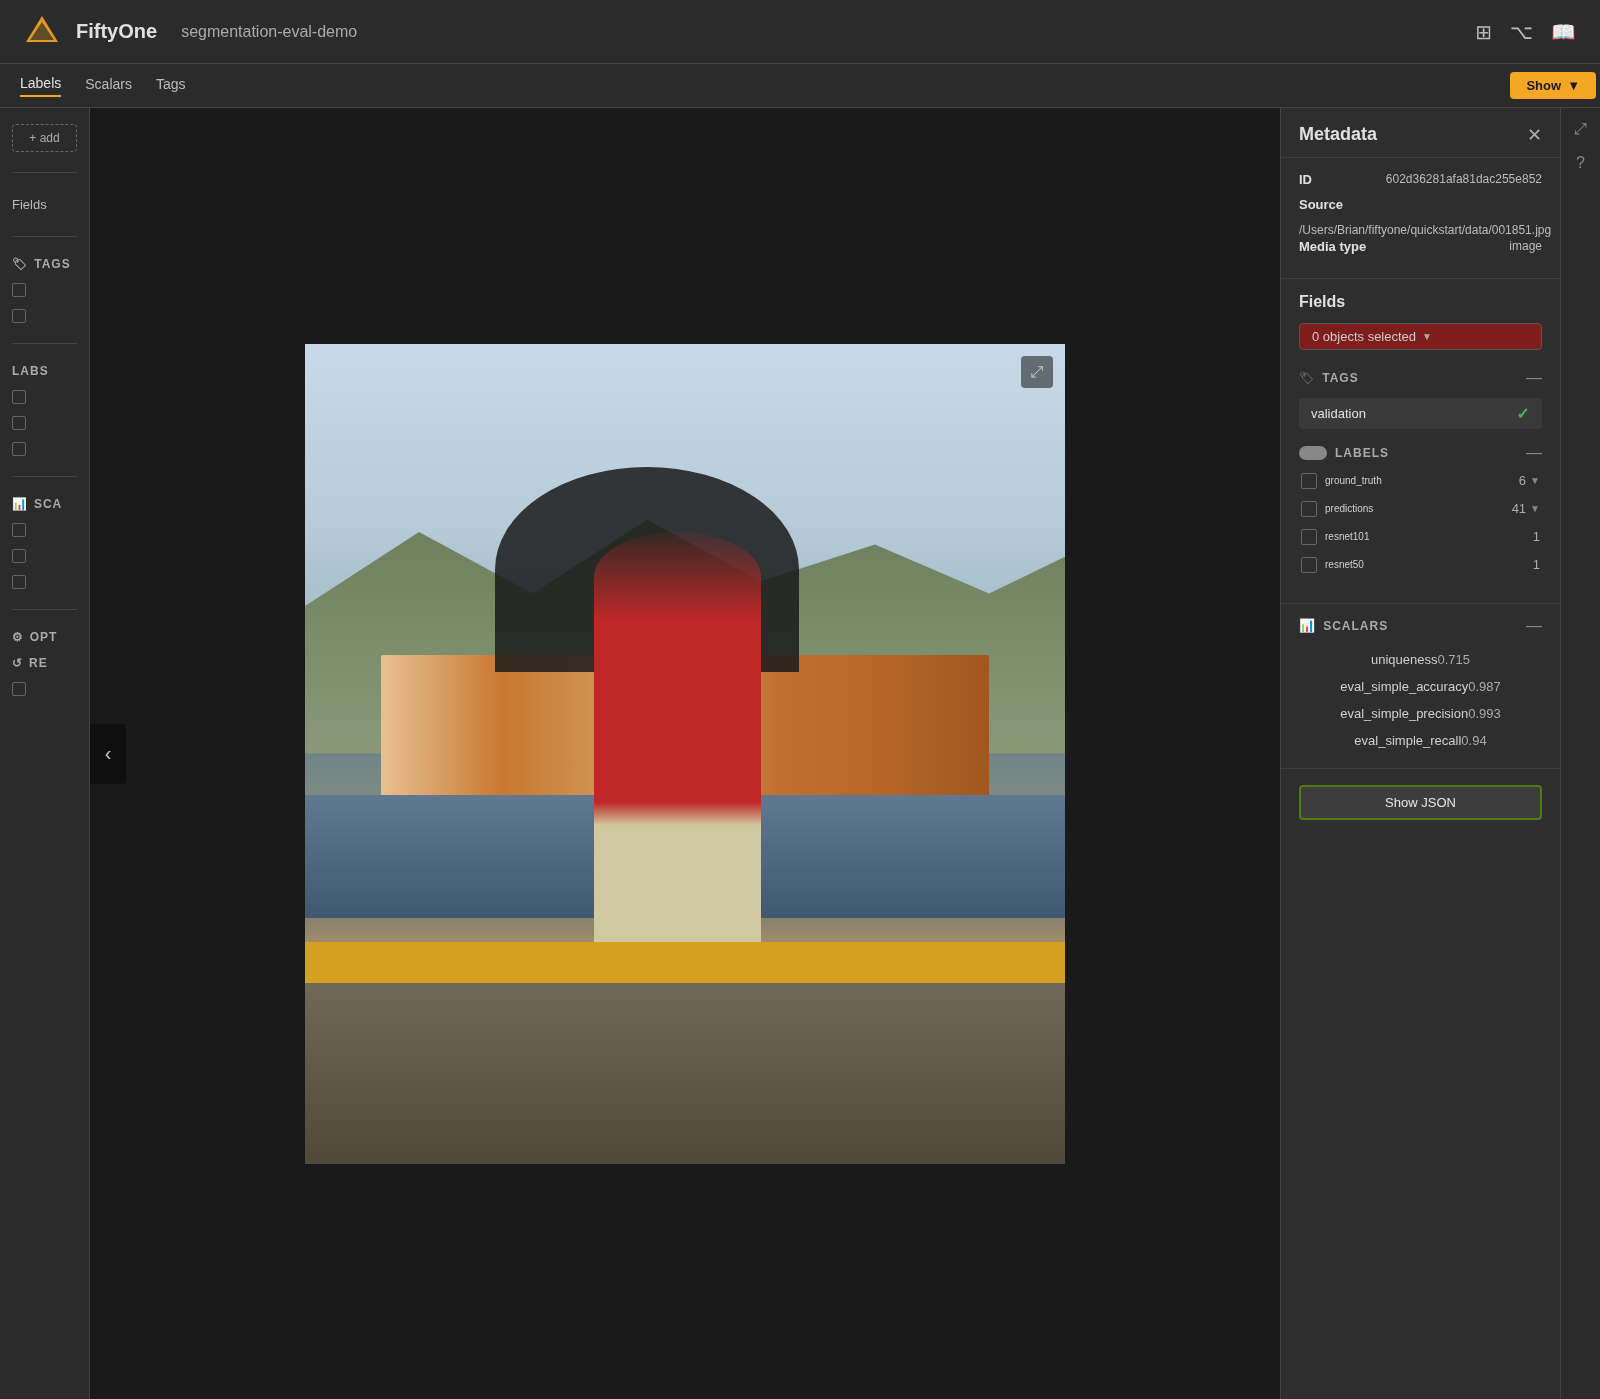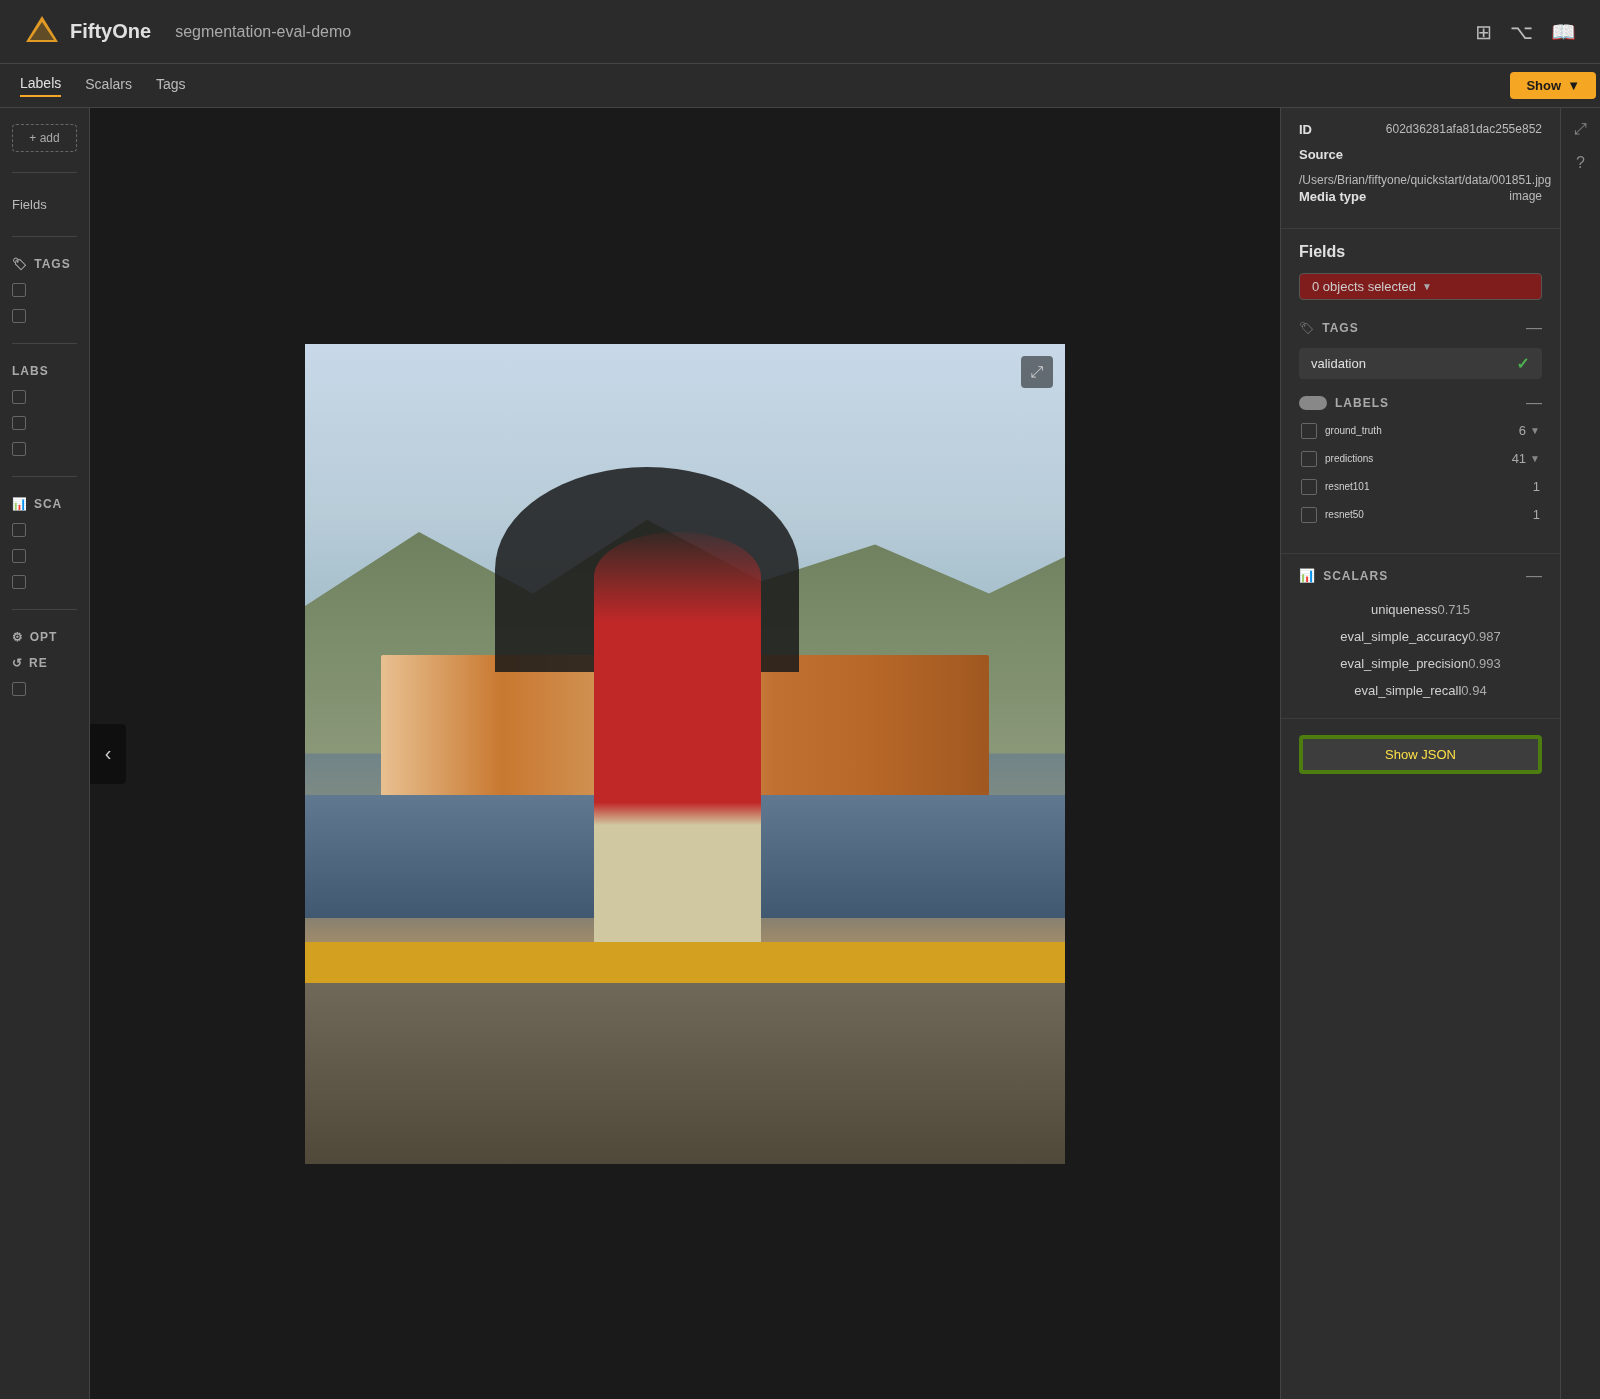--- a/index.html
+++ b/index.html
@@ -21,21 +21,21 @@
       align-items: center;
       padding: 0 24px;
       gap: 16px;
       border-bottom: 1px solid #444;
       position: relative;
       z-index: 10;
     }
     .logo {
       display: flex;
       align-items: center;
-      gap: 10px;
+      gap: 16px;
     }
     .logo-icon {
       width: 36px;
       height: 36px;
     }
     .logo-text {
       font-size: 20px;
       font-weight: 600;
       color: #e0e0e0;
     }
@@ -489,22 +489,22 @@
       font-size: 13px;
       color: #aaa;
       font-weight: 500;
     }
 
     
     .show-json-btn {
       display: block;
       margin: 16px 18px;
       background: #3d3d3d;
-      border: 4px solid #4d7c0f;
-      color: #fde047;
+      border: 2px solid #4d7c0f;
+      color: #e5e5e5;
       font-size: 13px;
       padding: 8px 16px;
       border-radius: 4px;
       cursor: pointer;
       width: calc(100% - 36px);
     }
 
     
     .right-edge {
       width: 40px;
@@ -640,20 +640,24 @@
         <div class="img-fence"></div>
         <div class="img-ground"></div>
       </div>
       <button class="expand-btn">⤢</button>
     </div>
     <button class="nav-arrow">‹</button>
   </div>
 
   <div class="metadata-panel">
 
+    <div class="metadata-header">
+      <span class="metadata-title">Metadata</span>
+      <button class="close-btn">✕</button>
+    </div>
 
     <div class="metadata-section">
       <div class="meta-row">
         <span class="meta-label">ID</span>
         <span class="meta-value">602d36281afa81dac255e852</span>
       </div>
       <div class="meta-row">
         <span class="meta-label">Source</span>
       </div>
       <div class="meta-source">/Users/Brian/fiftyone/quickstart/data/001851.jpg</div>

